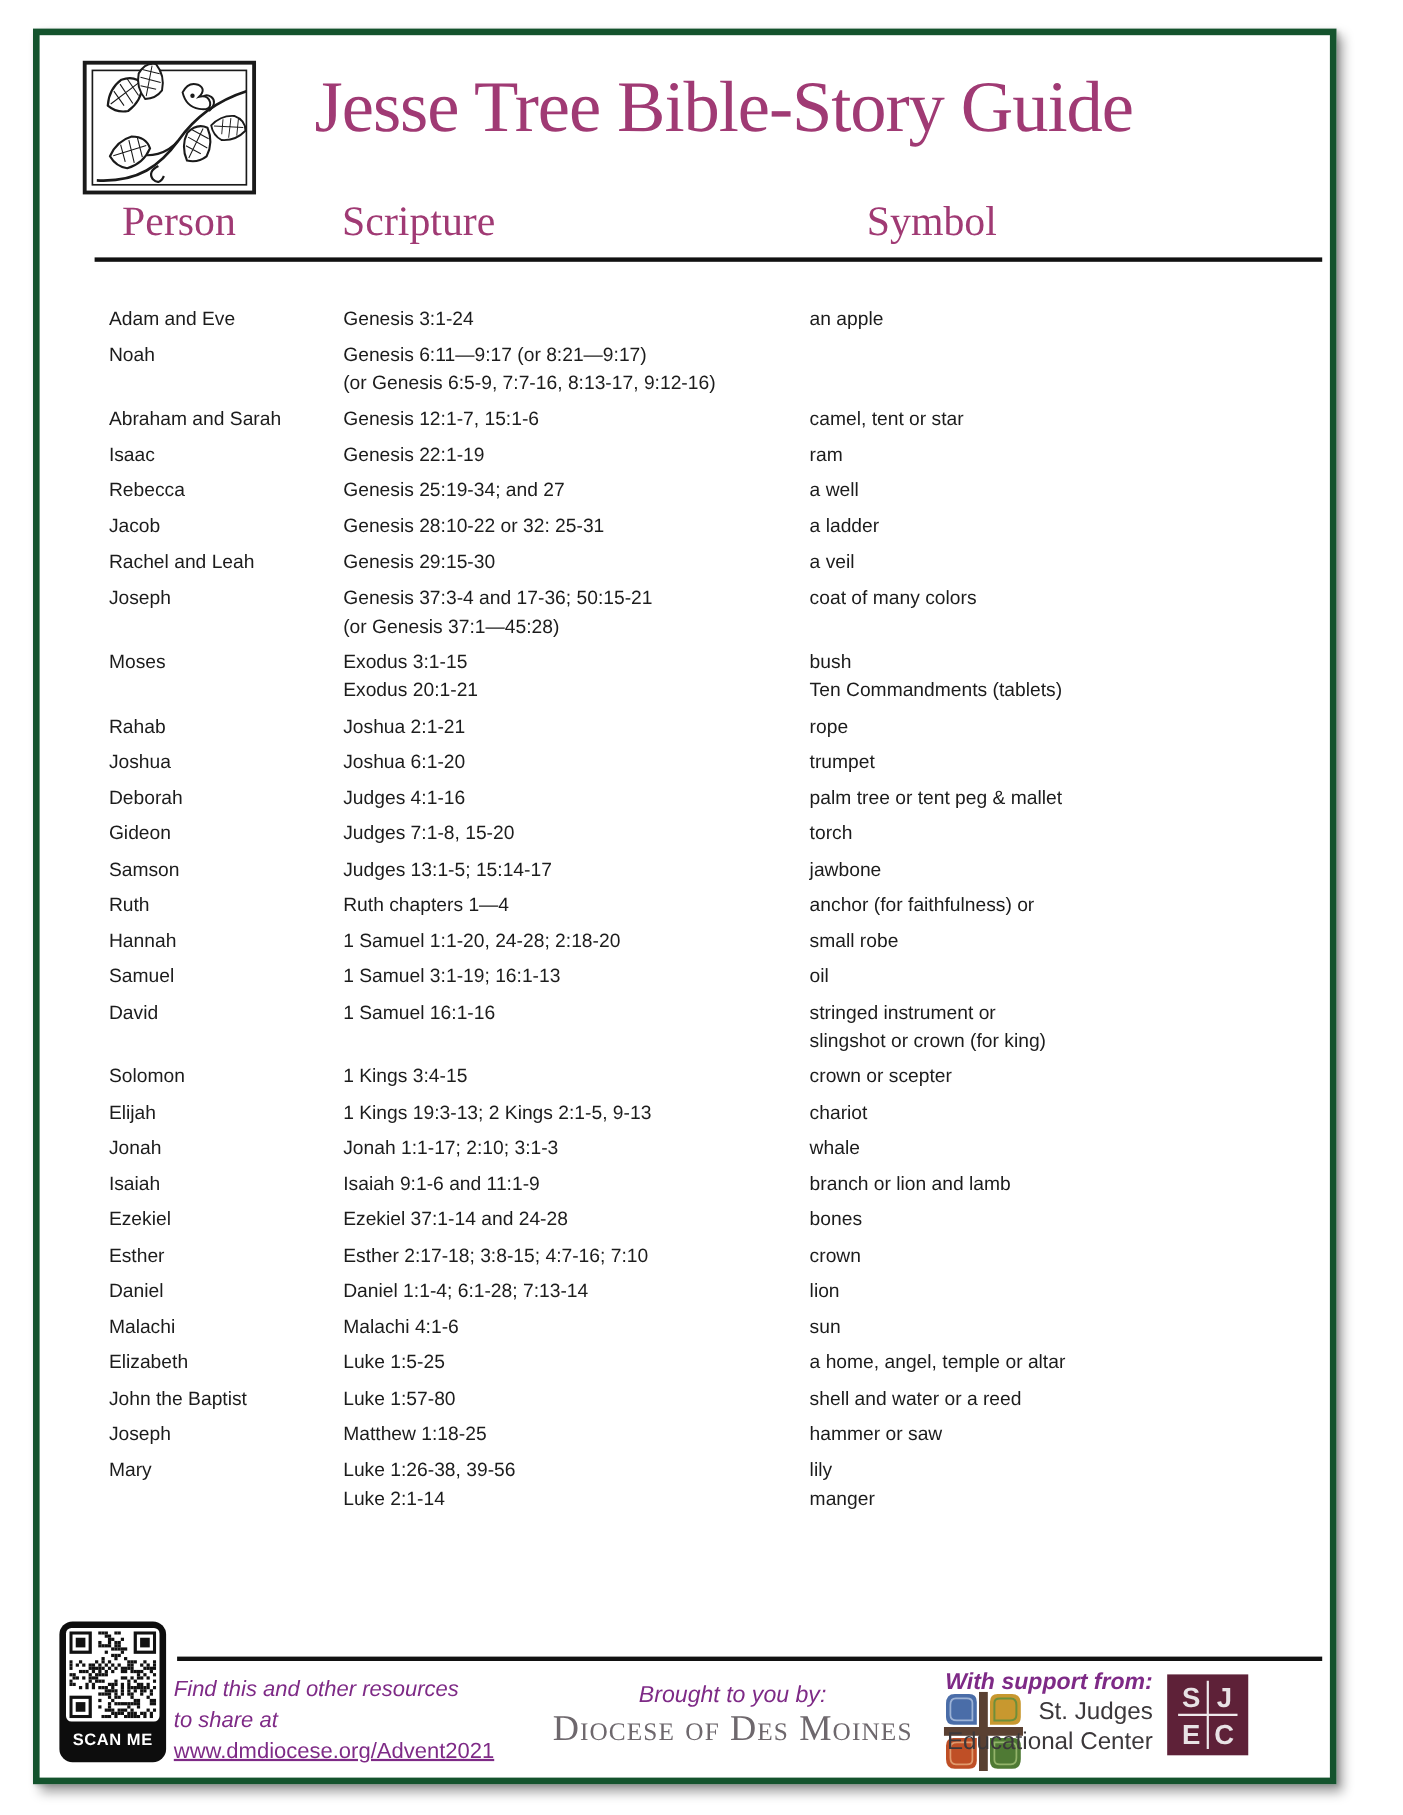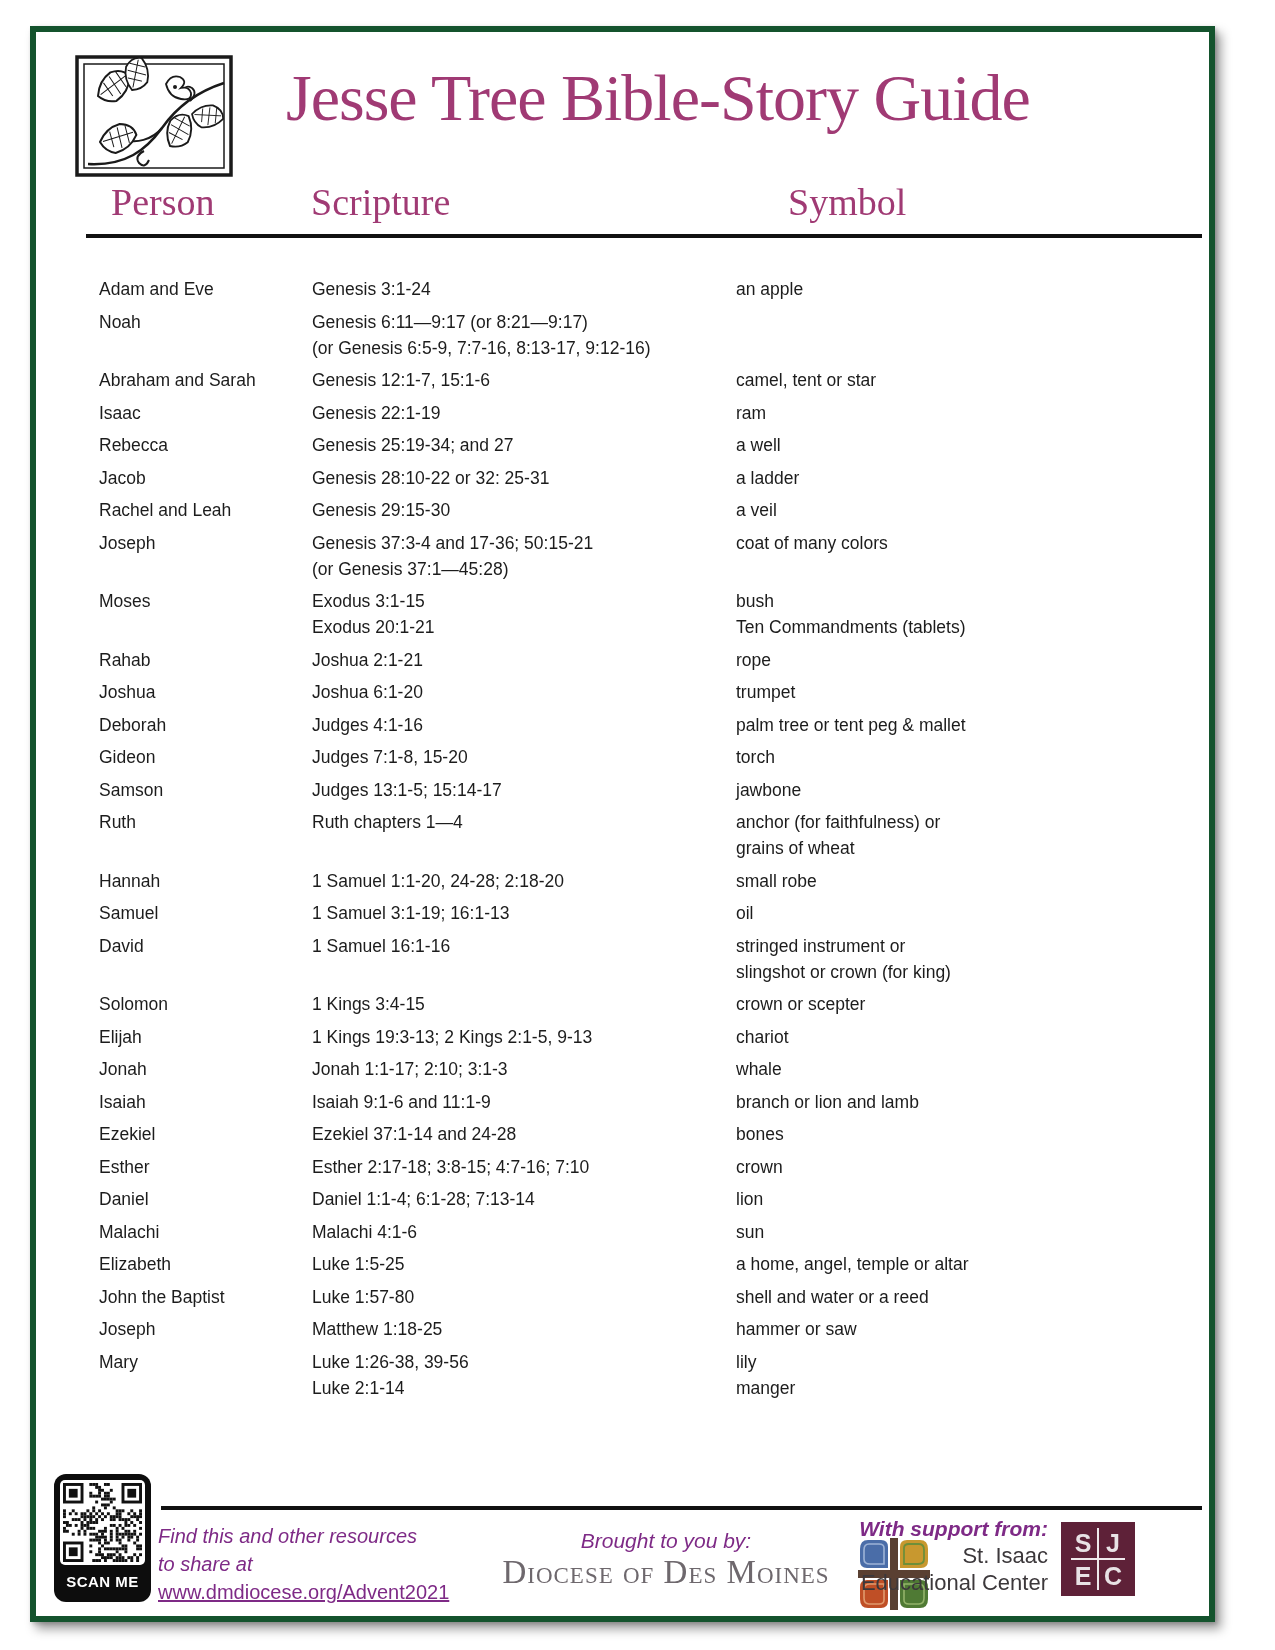--- a/index.html
+++ b/index.html
@@ -267,21 +267,20 @@
 
     <div class="row">
       <div class="cell">
           <div>Ruth</div>
         </div>
       <div class="cell">
           <div>Ruth chapters 1—4</div>
         </div>
       <div class="cell">
           <div>anchor (for faithfulness) or</div>
-          <div>grains of wheat</div>
         </div>
     </div>
 
     <div class="row">
       <div class="cell">
           <div>Hannah</div>
         </div>
       <div class="cell">
           <div>1 Samuel 1:1-20, 24-28; 2:18-20</div>
         </div>
@@ -724,21 +723,21 @@
       <path d="M26 46 L26 62 Q26 66 21 66 L11 66 Q6 66 6 60 L6 51 Q6 46 12 46 Z" fill="none" stroke="#e09a6d" stroke-width="1.6"></path>
       <path d="M42 42 L42 63 Q42 70 49 70 L62 70 Q70 70 70 61 L70 49 Q70 42 63 42 Z" fill="#4f7a34"></path>
       <path d="M46 46 L46 62 Q46 66 51 66 L61 66 Q66 66 66 60 L66 51 Q66 46 60 46 Z" fill="none" stroke="#93b36a" stroke-width="1.6"></path>
       <rect x="32" y="0" width="8" height="72" fill="#5a4032"></rect>
       <rect x="0" y="32" width="72" height="8" fill="#5a4032"></rect>
     </svg>
   </div>
 
   <div class="support-block">
     <div class="support">With support from:</div>
-    <div class="supporter">St. Isaac</div>
+    <div class="supporter">St. Judges</div>
     <div class="supporter">Educational Center</div>
   </div>
 
   <div class="sjec-logo">
     <svg viewBox="0 0 74 74" width="74" height="74">
       <rect x="0" y="0" width="74" height="74" fill="#5e2138"></rect>
       <line x1="37" y1="6" x2="37" y2="68" stroke="#efe9ec" stroke-width="2"></line>
       <line x1="10" y1="37" x2="64" y2="37" stroke="#efe9ec" stroke-width="2"></line>
       <text x="22" y="30" text-anchor="middle" font-family="Liberation Sans, sans-serif" font-size="25" font-weight="bold" fill="#e8e2e5">S</text>
       <text x="52" y="30" text-anchor="middle" font-family="Liberation Sans, sans-serif" font-size="25" font-weight="bold" fill="#e8e2e5">J</text>

